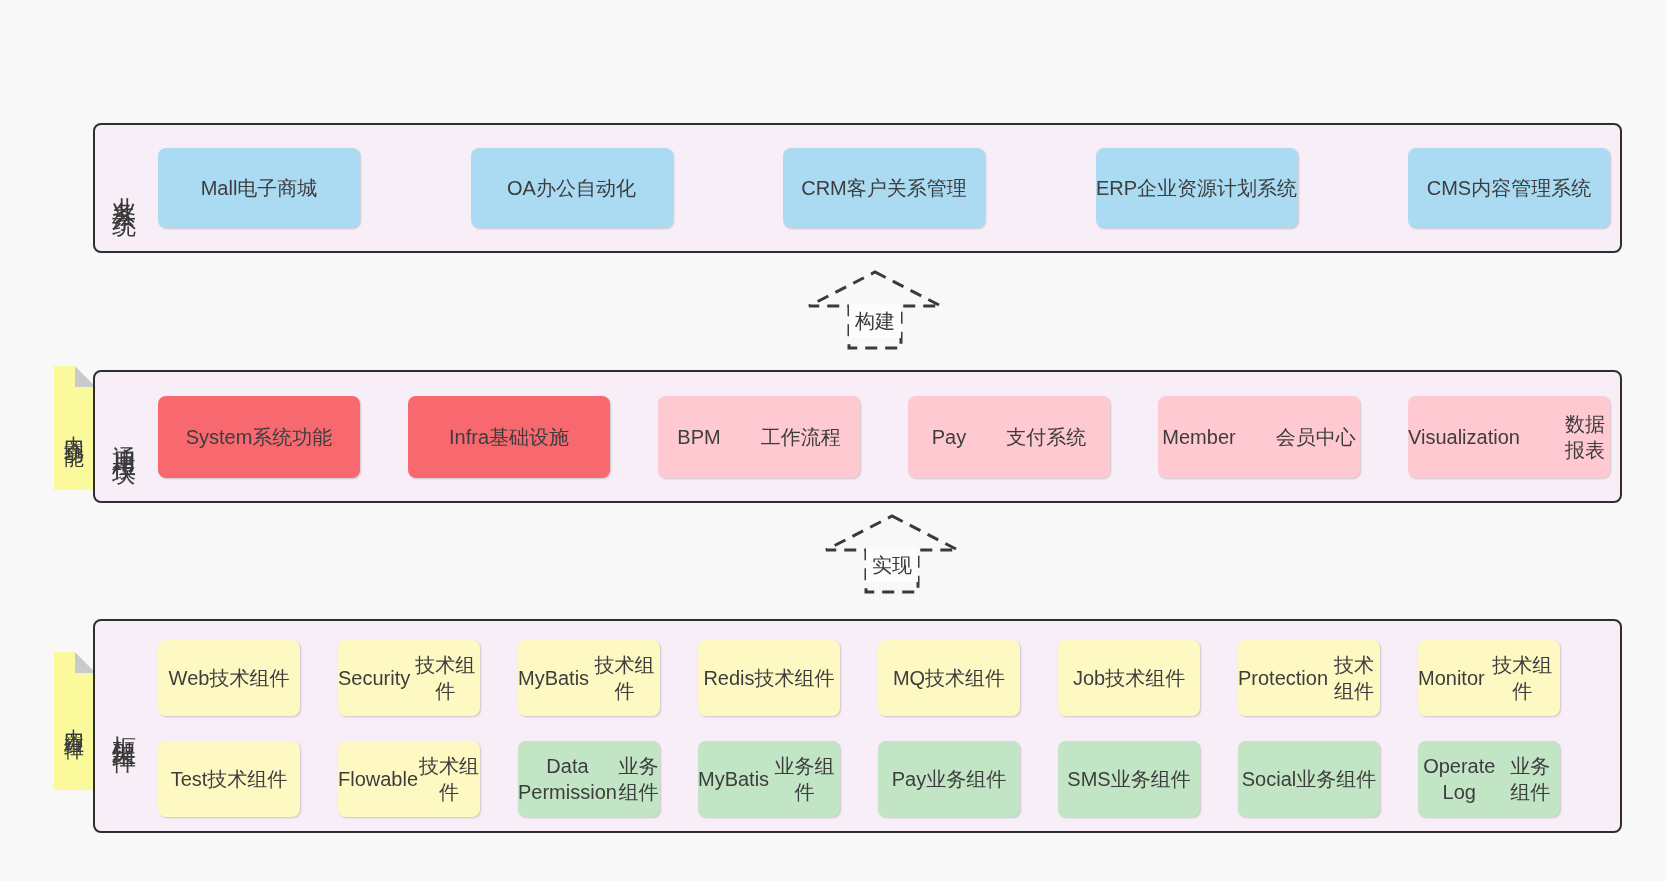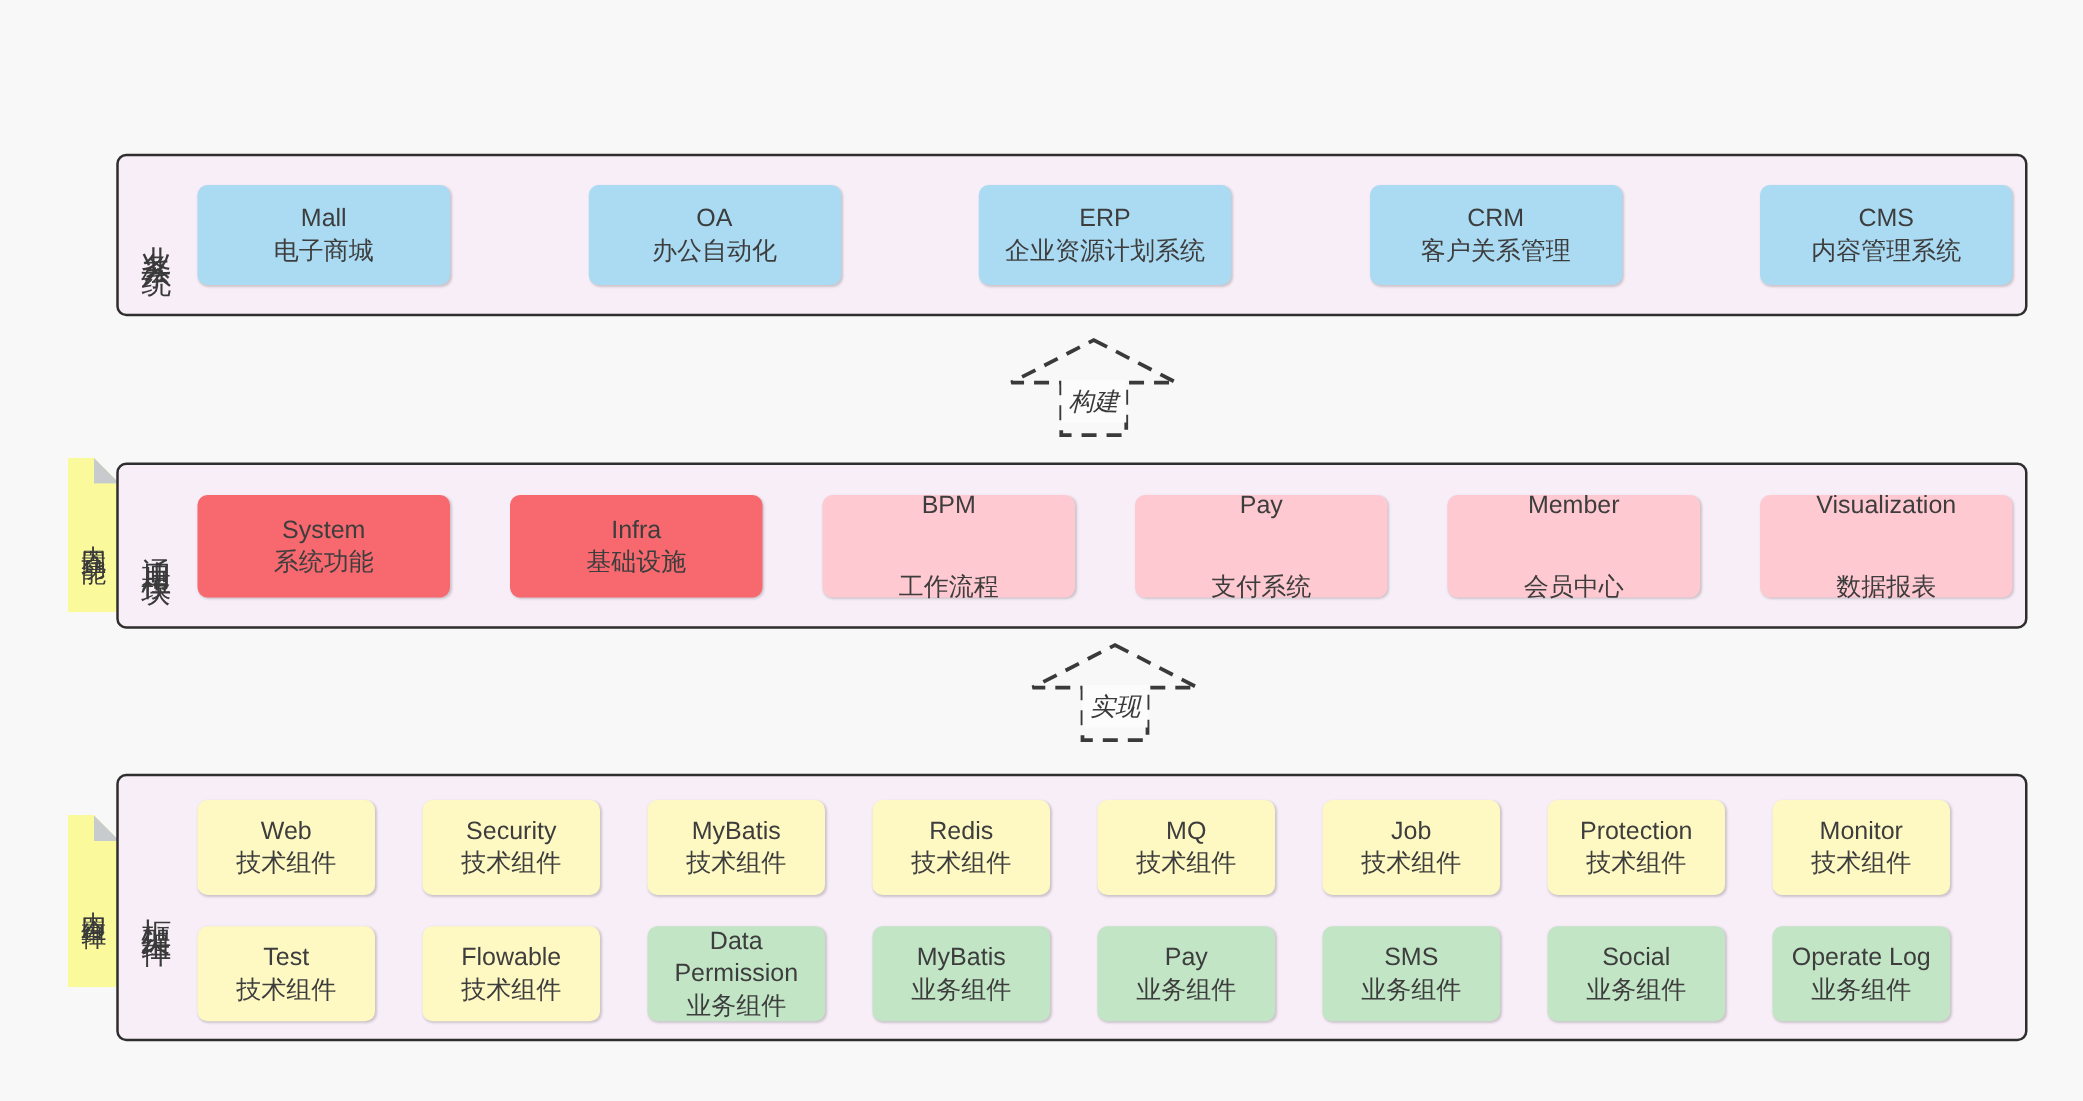--- a/index.html
+++ b/index.html
@@ -49,21 +49,21 @@
     justify-content:space-between;
     padding:19px 60px 14px 18px;
   }
   .content-col .box-row {
     display:flex;
     justify-content:space-between;
   }
 
   .box {
     display:flex;
-    flex-direction:column;
+    flex-direction:row;
     align-items:center;
     justify-content:center;
     text-align:center;
     border-radius:8px;
     font-size:20px;
     line-height:26px;
     box-shadow:1px 1px 2px rgba(0,0,0,0.18);
   }
   .box-wide   { width:202px; height:80px; }
   .layer-modules .box-wide { height:82px; }
@@ -117,44 +117,43 @@
     position:absolute;
     left:44px; top:36px;
     width:52px; height:34px;
     background:#fcfcfc;
     display:flex;
     align-items:center;
     justify-content:center;
     font-size:20px;
     color:#3a3a3a;
     white-space:nowrap;
-    font-style:italic;
   }
 </style>
 </head>
 <body>
 
 <div class="layer layer-business">
   <div class="v-label">业务系统</div>
   <div class="content-row">
     <div class="box box-wide v-blue">
       <div>Mall</div>
       <div>电子商城</div>
     </div>
     <div class="box box-wide v-blue">
       <div>OA</div>
       <div>办公自动化</div>
     </div>
     <div class="box box-wide v-blue">
+      <div>CRM</div>
+      <div>客户关系管理</div>
+    </div>
+    <div class="box box-wide v-blue">
       <div>ERP</div>
       <div>企业资源计划系统</div>
-    </div>
-    <div class="box box-wide v-blue">
-      <div>CRM</div>
-      <div>客户关系管理</div>
     </div>
     <div class="box box-wide v-blue">
       <div>CMS</div>
       <div>内容管理系统</div>
     </div>
   </div>
 </div>
 
 <div class="arrow arrow-build">
   <svg width="140" height="84" viewBox="0 0 140 84">

